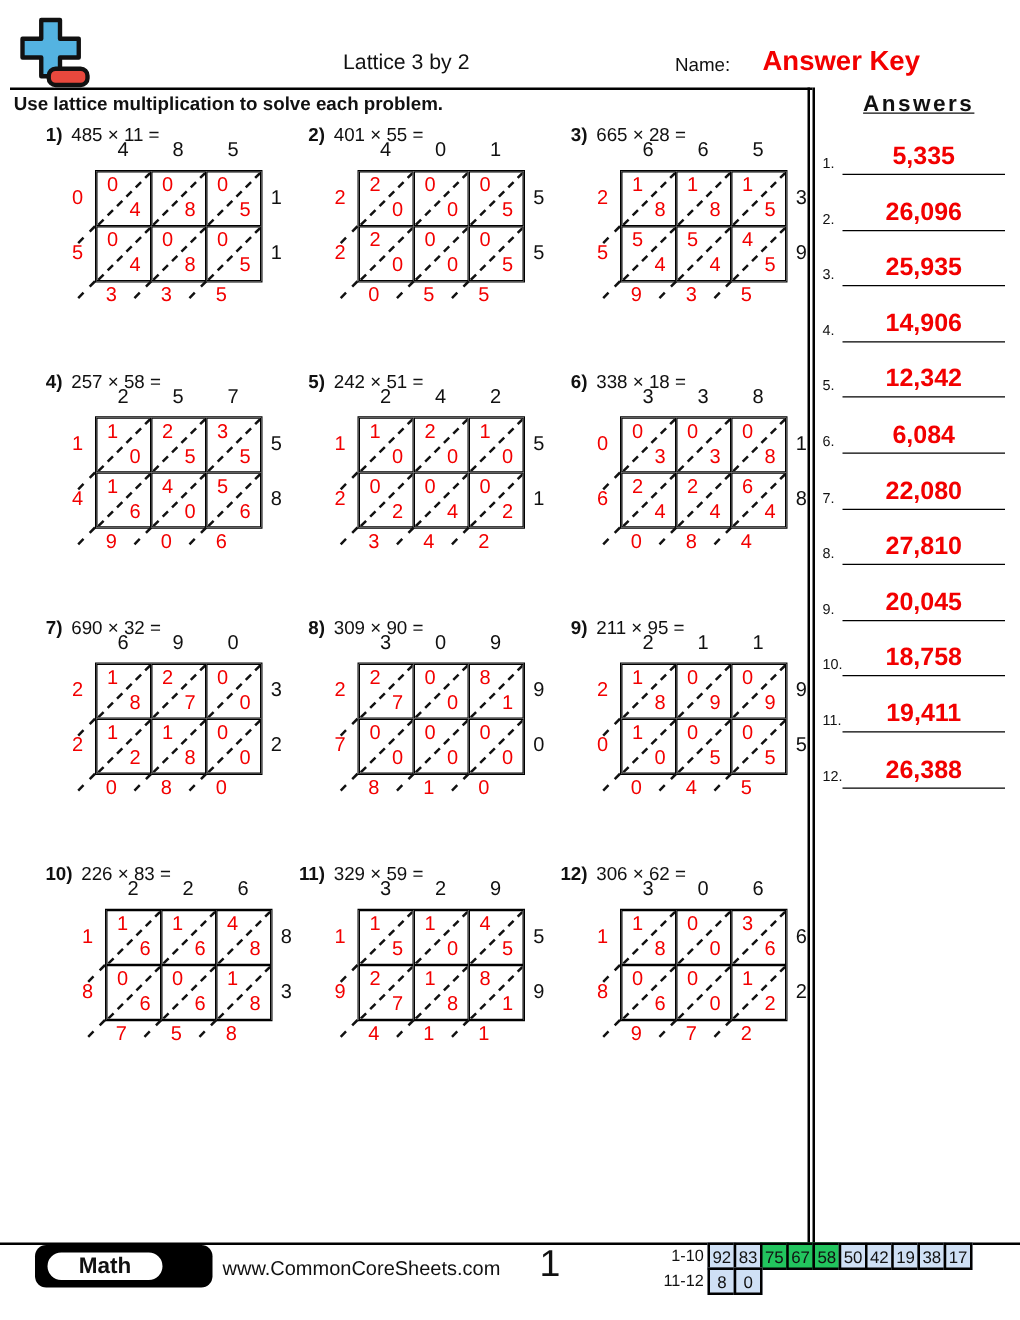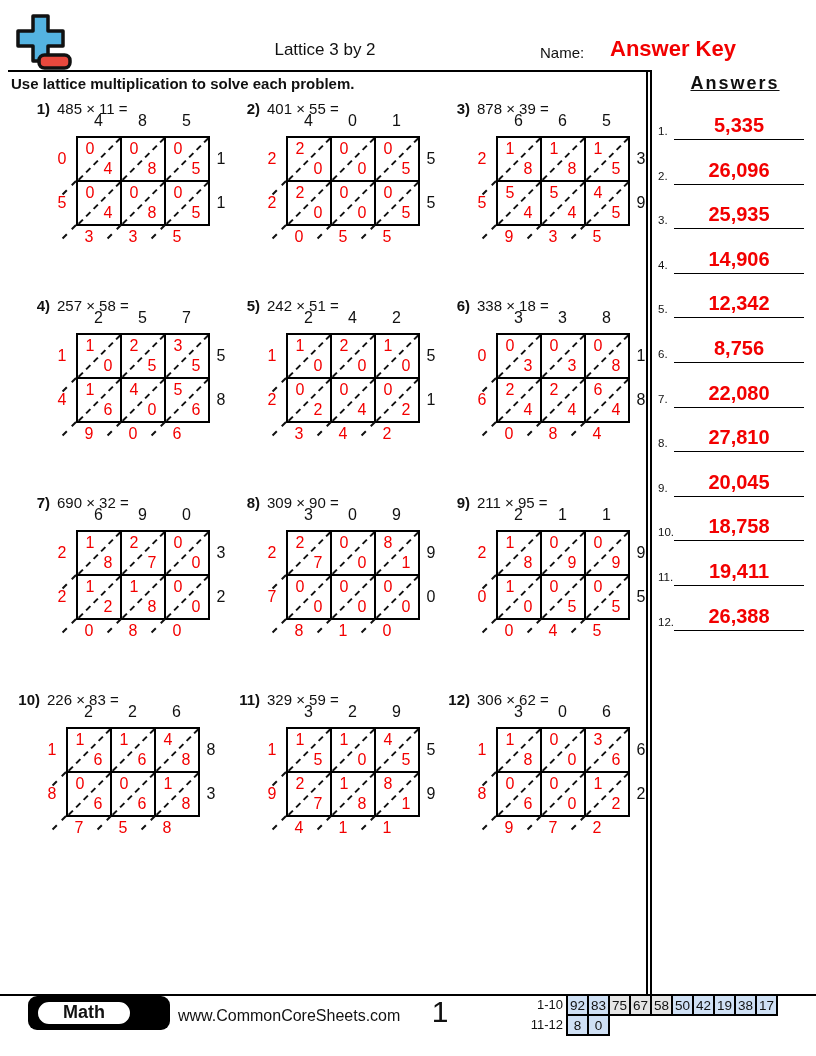--- a/index.html
+++ b/index.html
@@ -52,21 +52,21 @@
   .badge-black { position:absolute; left:28px; top:996px; width:142px; height:34px; background:#000; border-radius:9px; }
   .badge-pill { position:absolute; left:8px; top:4px; width:96px; height:26px; background:#fff;
                 border:2.5px solid #000; border-radius:13px; text-align:center;
                 font-size:18px; font-weight:bold; line-height:21px; }
   .url { position:absolute; left:178px; top:1007px; font-size:16px; }
   .page-num { position:absolute; left:418px; top:995px; width:44px; text-align:center; font-size:30px; }
   .score-table { position:absolute; left:528px; top:994px; }
   .score-row { display:flex; height:22px; }
   .score-row + .score-row { margin-top:-2px; }
   .score-label { width:38px; text-align:right; padding-right:3px; font-size:13px; line-height:22px; }
-  .score-cell { width:23px; height:22px; border:2px solid #000; background:#e5e5e5;
+  .score-cell { width:23px; height:22px; border:2px solid #000; background:#22c55e;
                 display:flex; align-items:center; justify-content:center; font-size:13.5px; }
   .score-cell + .score-cell { margin-left:-2px; }
   .score-cell.hl { background:var(--hl); }
 </style>
 </head>
 <body>
 
 <div class="page" style="--red: #f20000; --hl: #cfe0f5; --logo-blue: #54b3e1; --logo-red: #e8483d;">
 
   <svg class="logo" width="62" height="58" viewBox="0 0 62 58">
@@ -104,21 +104,21 @@
         <span class="ans-val">14,906</span>
       </div>
       <div class="ans-item" style="top: 281.4px;">
         <span class="ans-num">5.</span>
         <span class="ans-line"></span>
         <span class="ans-val">12,342</span>
       </div>
       <div class="ans-item" style="top: 326px;">
         <span class="ans-num">6.</span>
         <span class="ans-line"></span>
-        <span class="ans-val">8,756</span>
+        <span class="ans-val">6,084</span>
       </div>
       <div class="ans-item" style="top: 370.6px;">
         <span class="ans-num">7.</span>
         <span class="ans-line"></span>
         <span class="ans-val">22,080</span>
       </div>
       <div class="ans-item" style="top: 415.2px;">
         <span class="ans-num">8.</span>
         <span class="ans-line"></span>
         <span class="ans-val">27,810</span>
@@ -241,21 +241,21 @@
         <div class="right-digit" style="top: 36px;">5</div>
         <div class="right-digit" style="top: 80px;">5</div>
         <div class="left-digit" style="top: 36px;">2</div>
         <div class="left-digit" style="top: 80px;">2</div>
         <div class="bottom-digit" style="left: 55px;">0</div>
         <div class="bottom-digit" style="left: 99px;">5</div>
         <div class="bottom-digit" style="left: 143px;">5</div>
       </div>
       <div class="problem" style="left: 440px; top: 100px;">
         <span class="p-num">3)</span>
-        <span class="p-exp">878 × 39 =</span>
+        <span class="p-exp">665 × 28 =</span>
         <div class="top-digit" style="left: 56px;">6</div>
         <div class="top-digit" style="left: 100px;">6</div>
         <div class="top-digit" style="left: 144px;">5</div>
         <div class="lat-grid">
           <div class="lat-cell" style="left: 0px; top: 0px;">
             <div class="diag"></div>
             <span class="tens">1</span>
             <span class="units">8</span>
           </div>
           <div class="lat-cell" style="left: 44px; top: 0px;">
@@ -589,21 +589,21 @@
           <div class="diag-ext" style="left: 69px; top: 87px;"></div>
         </div>
         <div class="right-digit" style="top: 36px;">9</div>
         <div class="right-digit" style="top: 80px;">5</div>
         <div class="left-digit" style="top: 36px;">2</div>
         <div class="left-digit" style="top: 80px;">0</div>
         <div class="bottom-digit" style="left: 55px;">0</div>
         <div class="bottom-digit" style="left: 99px;">4</div>
         <div class="bottom-digit" style="left: 143px;">5</div>
       </div>
-      <div class="problem" style="left: 10px; top: 691px; text-decoration: underline;">
+      <div class="problem" style="left: 28px; top: 691px; text-decoration: underline;">
         <span class="p-num">10)</span>
         <span class="p-exp">226 × 83 =</span>
         <div class="top-digit" style="left: 56px;">2</div>
         <div class="top-digit" style="left: 100px;">2</div>
         <div class="top-digit" style="left: 144px;">6</div>
         <div class="lat-grid">
           <div class="lat-cell" style="left: 0px; top: 0px;">
             <div class="diag"></div>
             <span class="tens">1</span>
             <span class="units">6</span>

